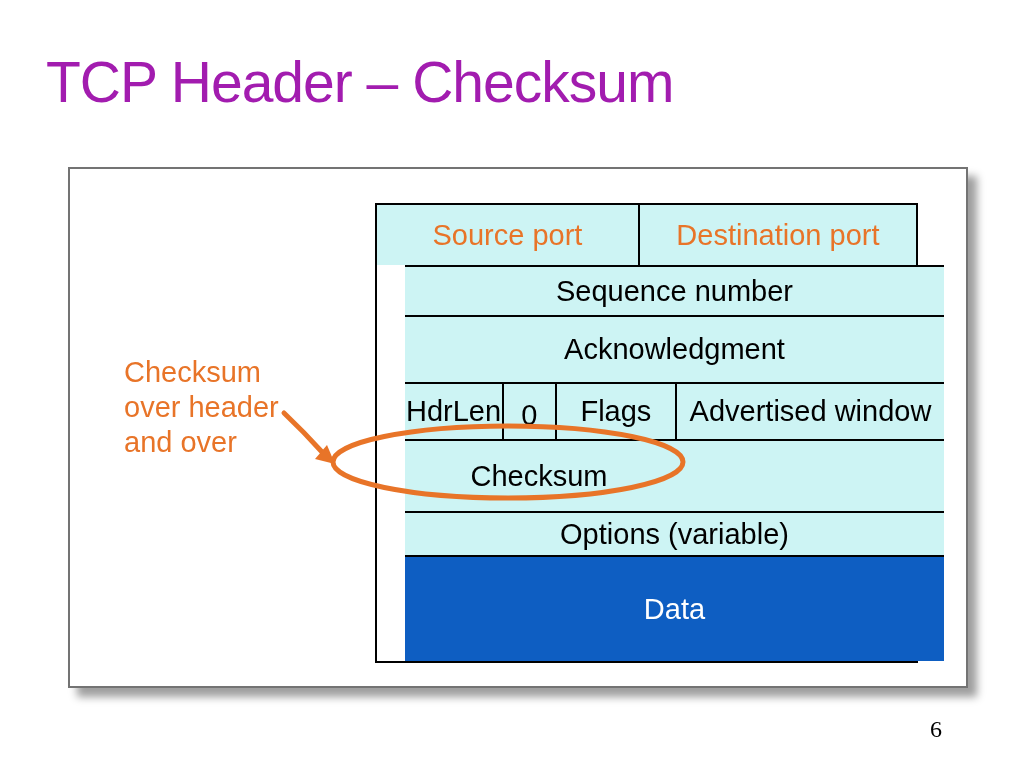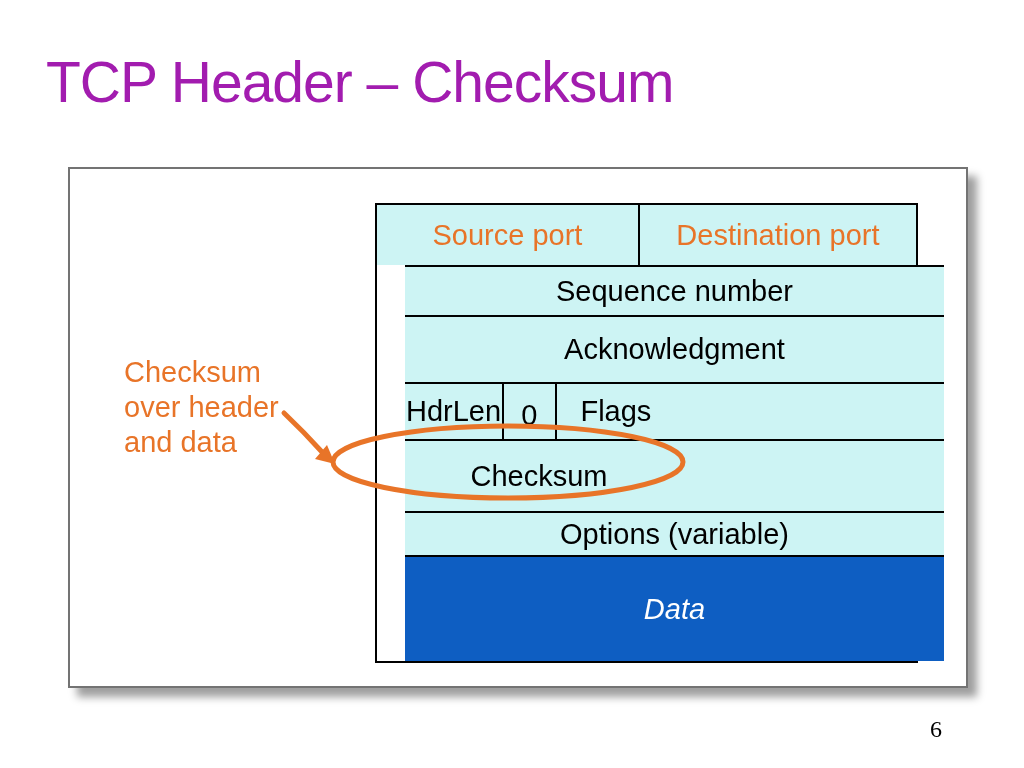--- a/index.html
+++ b/index.html
@@ -67,21 +67,20 @@
   .row-1{height:60px;}
   .row-2{height:50px;}
   .row-3{height:67px;}
   .row-4{height:57px;}
   .row-5{height:72px;}
   .row-6{height:44px;}
   .row-data{
     flex:1;
     background:var(--data-fill);
     color:#fff;
-    font-style:italic;
   }
   .orange-label{color:var(--accent);}
   .c-48{width:48.4%;} .c-52{width:51.6%;}
   .c-hdrlen{width:18.0%;} .c-zero{width:9.8%;padding-top:7px;} .c-flags{width:22.3%;} .c-advw{width:49.9%;}
   .c-chk{width:49.7%;} .c-urg{width:50.3%;}
   .c-full{width:100%;}
   .overlay{
     position:absolute;
     left:0;top:0;width:1024px;height:768px;
     pointer-events:none;
@@ -97,38 +96,39 @@
 </head>
 <body>
 
 <div class="slide-title">TCP Header – Checksum</div>
 
 <div class="content-box"></div>
 
 <div class="annotation-text">
   <div>Checksum</div>
   <div>over header</div>
-  <div>and data</div>
+  <div>and over</div>
 </div>
 
 <div class="tcp-table">
   <div class="t-row row-1">
     <div class="t-cell c-48 orange-label">Source port</div>
     <div class="t-cell c-52 orange-label">Destination port</div>
   </div>
   <div class="t-row row-2">
     <div class="t-cell c-full">Sequence number</div>
   </div>
   <div class="t-row row-3">
     <div class="t-cell c-full">Acknowledgment</div>
   </div>
   <div class="t-row row-4">
     <div class="t-cell c-hdrlen">HdrLen</div>
     <div class="t-cell c-zero">0</div>
     <div class="t-cell c-flags">Flags</div>
+    <div class="t-cell c-advw">Advertised window</div>
   </div>
   <div class="t-row row-5">
     <div class="t-cell c-chk">Checksum</div>
   </div>
   <div class="t-row row-6">
     <div class="t-cell c-full">Options (variable)</div>
   </div>
   <div class="t-row row-data">
     <div class="t-cell c-full">Data</div>
   </div>

